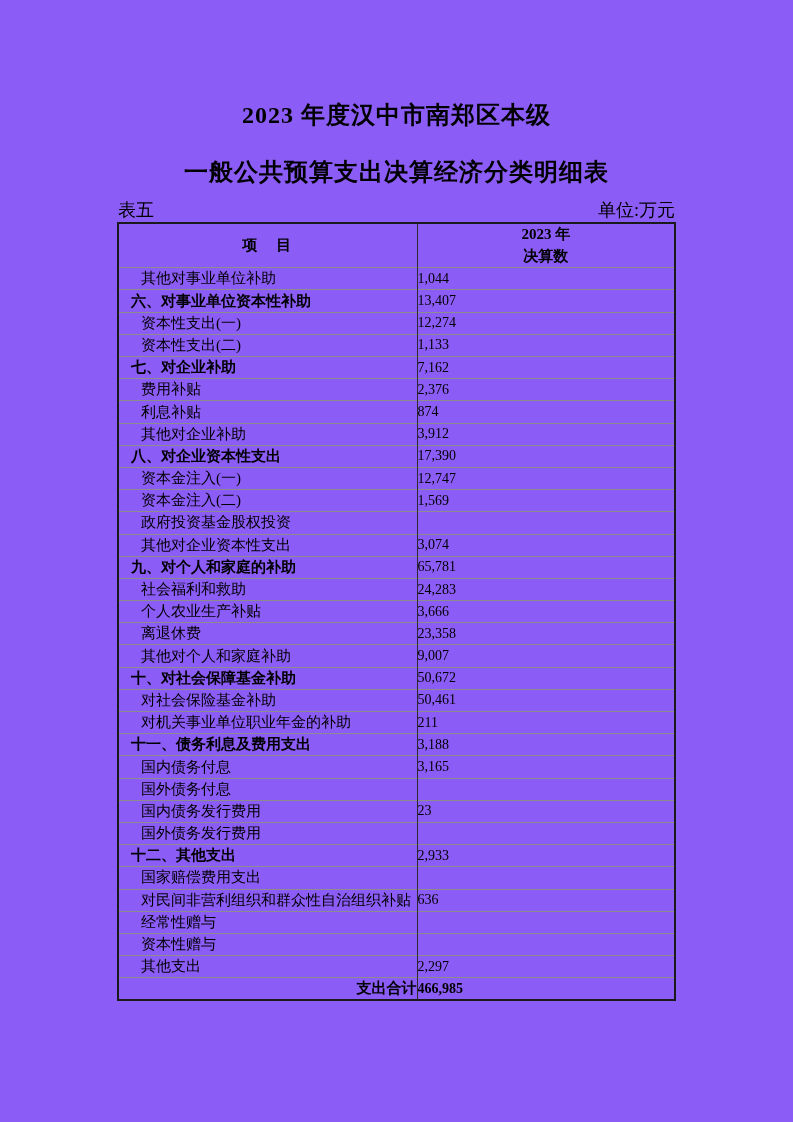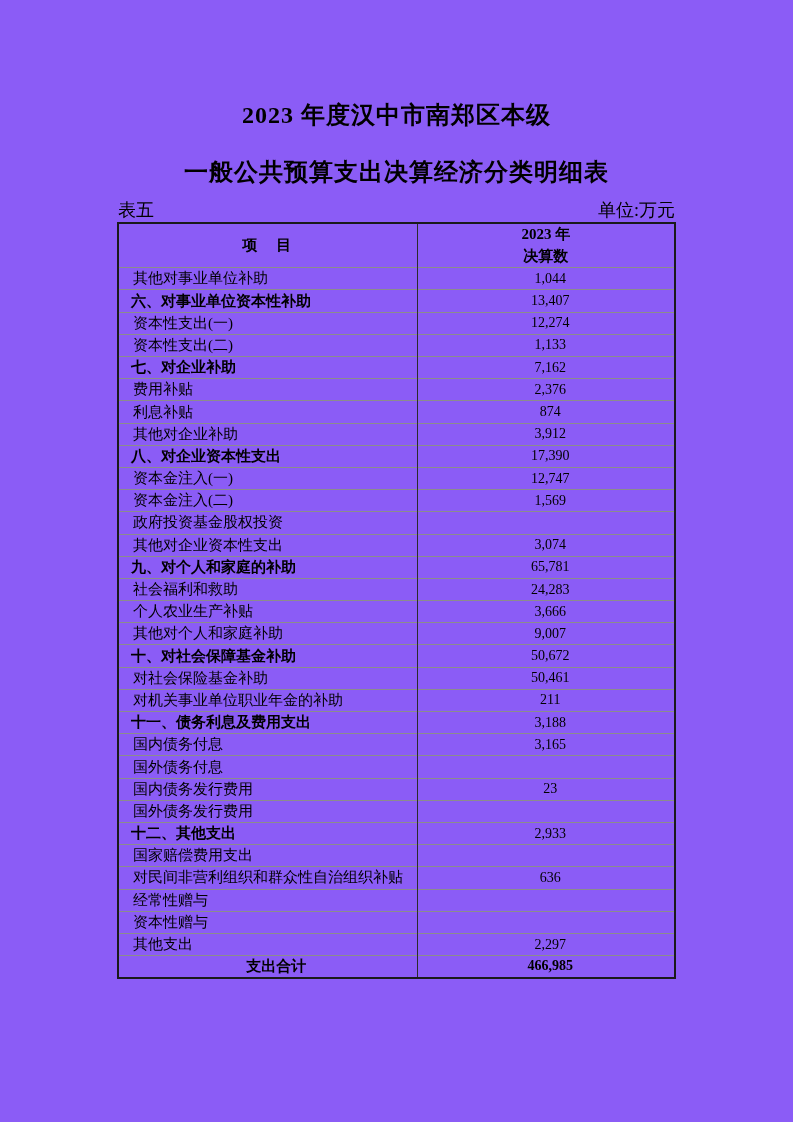--- a/index.html
+++ b/index.html
@@ -39,24 +39,24 @@
   }
   col.c-item  { width: 299px; }
   col.c-value { width: 258px; }
   th, td { border-top: 1px solid #8c8c8c; vertical-align: middle; }
   td.cell-label, th.h-item { border-right: 1px solid #2b2b2b; }
   th { height: 45px; font-weight: bold; font-size: 15px; }
   th.h-item { text-align: center; letter-spacing: 2px; }
   th.h-value { text-align: center; }
   th.h-value .line { line-height: 1.45; }
   td { height: 22.2px; font-size: 15px; line-height: 1; white-space: nowrap; overflow: hidden; }
-  td.cell-label { text-align: left; padding-left: 14px; }
-  td.cell-value { text-align: center; padding-right: 3px; font-size: 14px; padding-left: 12px; }
+  td.cell-label { text-align: left; padding-left: 22px; }
+  td.cell-value { text-align: left; padding-right: 3px; font-size: 14px; }
   tr.row-section td.cell-label { font-weight: bold; padding-left: 12px; }
-  tr.row-total td.cell-label { font-weight: bold; text-align: center; padding-left: 17px; }
+  tr.row-total td.cell-label { font-weight: bold; text-align: right; padding-left: 17px; }
   tr.row-total td.cell-value { font-weight: bold; }
 </style>
 </head>
 <body>
 
 <div class="page">
 
   <div class="titles">
     <div class="doc-title">2023 年度汉中市南郑区本级</div>
     <div class="doc-title second">一般公共预算支出决算经济分类明细表</div>
@@ -140,20 +140,24 @@
         </tr>
         <tr class="row-item">
           <td class="cell-label">社会福利和救助</td>
           <td class="cell-value">24,283</td>
         </tr>
         <tr class="row-item">
           <td class="cell-label">个人农业生产补贴</td>
           <td class="cell-value">3,666</td>
         </tr>
         <tr class="row-item">
+          <td class="cell-label">离退休费</td>
+          <td class="cell-value">23,358</td>
+        </tr>
+        <tr class="row-item">
           <td class="cell-label">其他对个人和家庭补助</td>
           <td class="cell-value">9,007</td>
         </tr>
         <tr class="row-section">
           <td class="cell-label">十、对社会保障基金补助</td>
           <td class="cell-value">50,672</td>
         </tr>
         <tr class="row-item">
           <td class="cell-label">对社会保险基金补助</td>
           <td class="cell-value">50,461</td>

